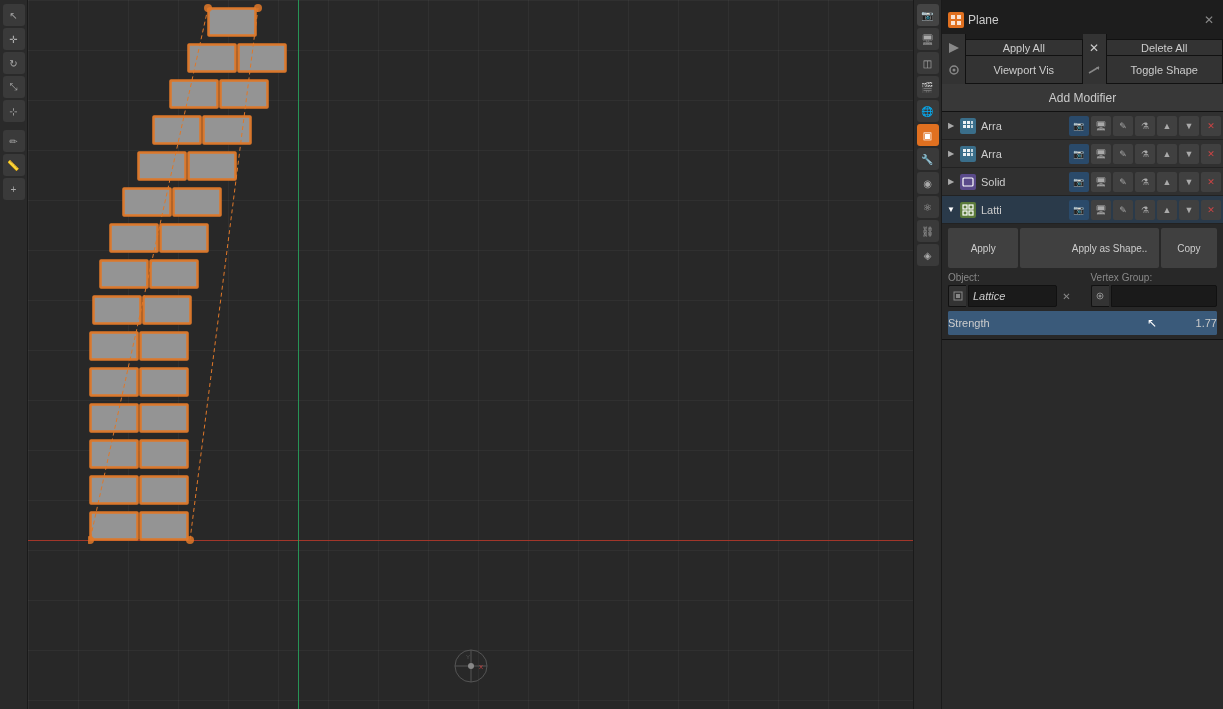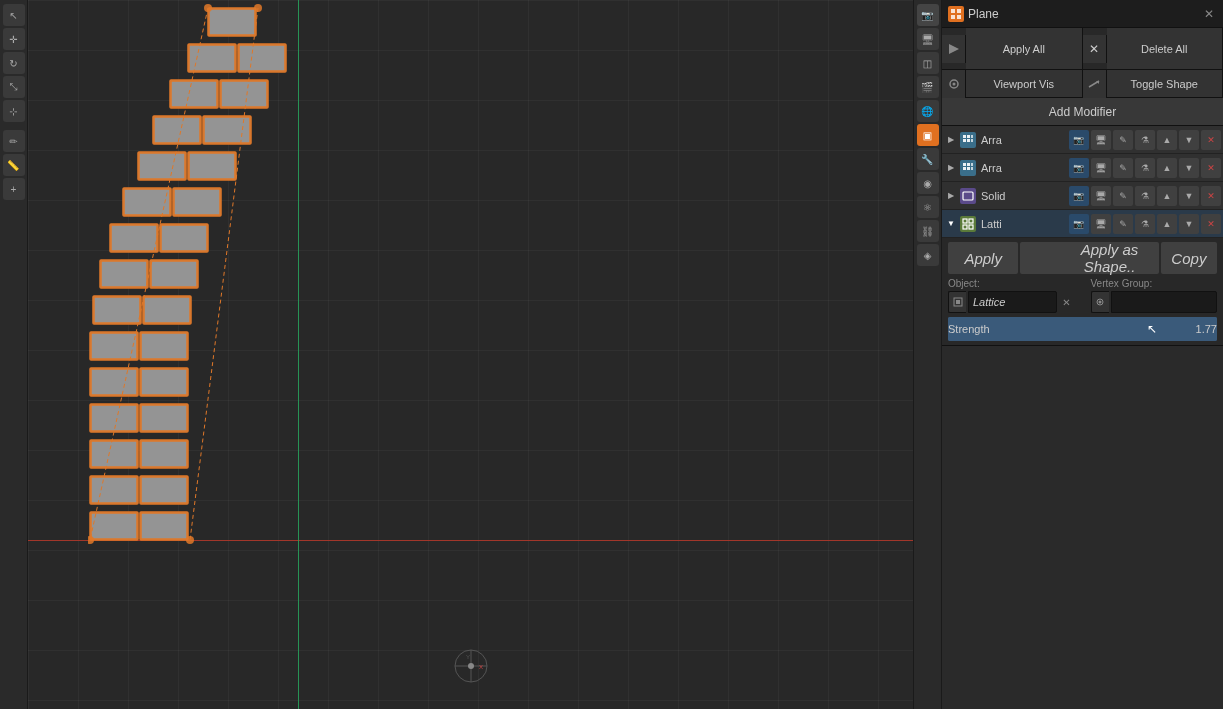--- a/index.html
+++ b/index.html
@@ -116,21 +116,21 @@
       background: #2a2a2a;
       padding: 0;
       overflow-y: auto;
     }
 
     
     .panel-header {
       display: flex;
       align-items: center;
       background: #1d1d1d;
-      height: 28px;
+      height: 40px;
       padding: 0 6px;
       border-bottom: 1px solid #111;
       gap: 4px;
     }
     .panel-header-icon {
       width: 16px;
       height: 16px;
       background: #e07020;
       border-radius: 2px;
       display: flex;
@@ -153,21 +153,21 @@
       display: flex;
       align-items: center;
       justify-content: center;
     }
 
     
     .action-buttons {
       display: flex;
       align-items: center;
       background: #282828;
-      height: 42px;
+      height: 16px;
       border-bottom: 1px solid #111;
     }
     .action-btn {
       flex: 1;
       height: 100%;
       display: flex;
       align-items: center;
       justify-content: center;
       background: #333;
       border: none;
@@ -286,31 +286,30 @@
       padding: 4px 6px;
     }
 
     .lattice-buttons {
       display: flex;
       gap: 2px;
       margin-bottom: 4px;
     }
     .lattice-btn {
       flex: 1;
-      height: 32px;
+      height: 40px;
       background: #404040;
       border: none;
       border-radius: 2px;
       color: #ccc;
-      font-size: 15px;
-      cursor: pointer;
-      display: flex;
-      align-items: center;
-      justify-content: center;
-      font-style: italic;
+      font-size: 10px;
+      cursor: pointer;
+      display: flex;
+      align-items: center;
+      justify-content: center;
     }
 
     .lattice-fields {
       display: flex;
       gap: 16px;
       margin-bottom: 4px;
     }
     .field-group {
       flex: 1;
     }

